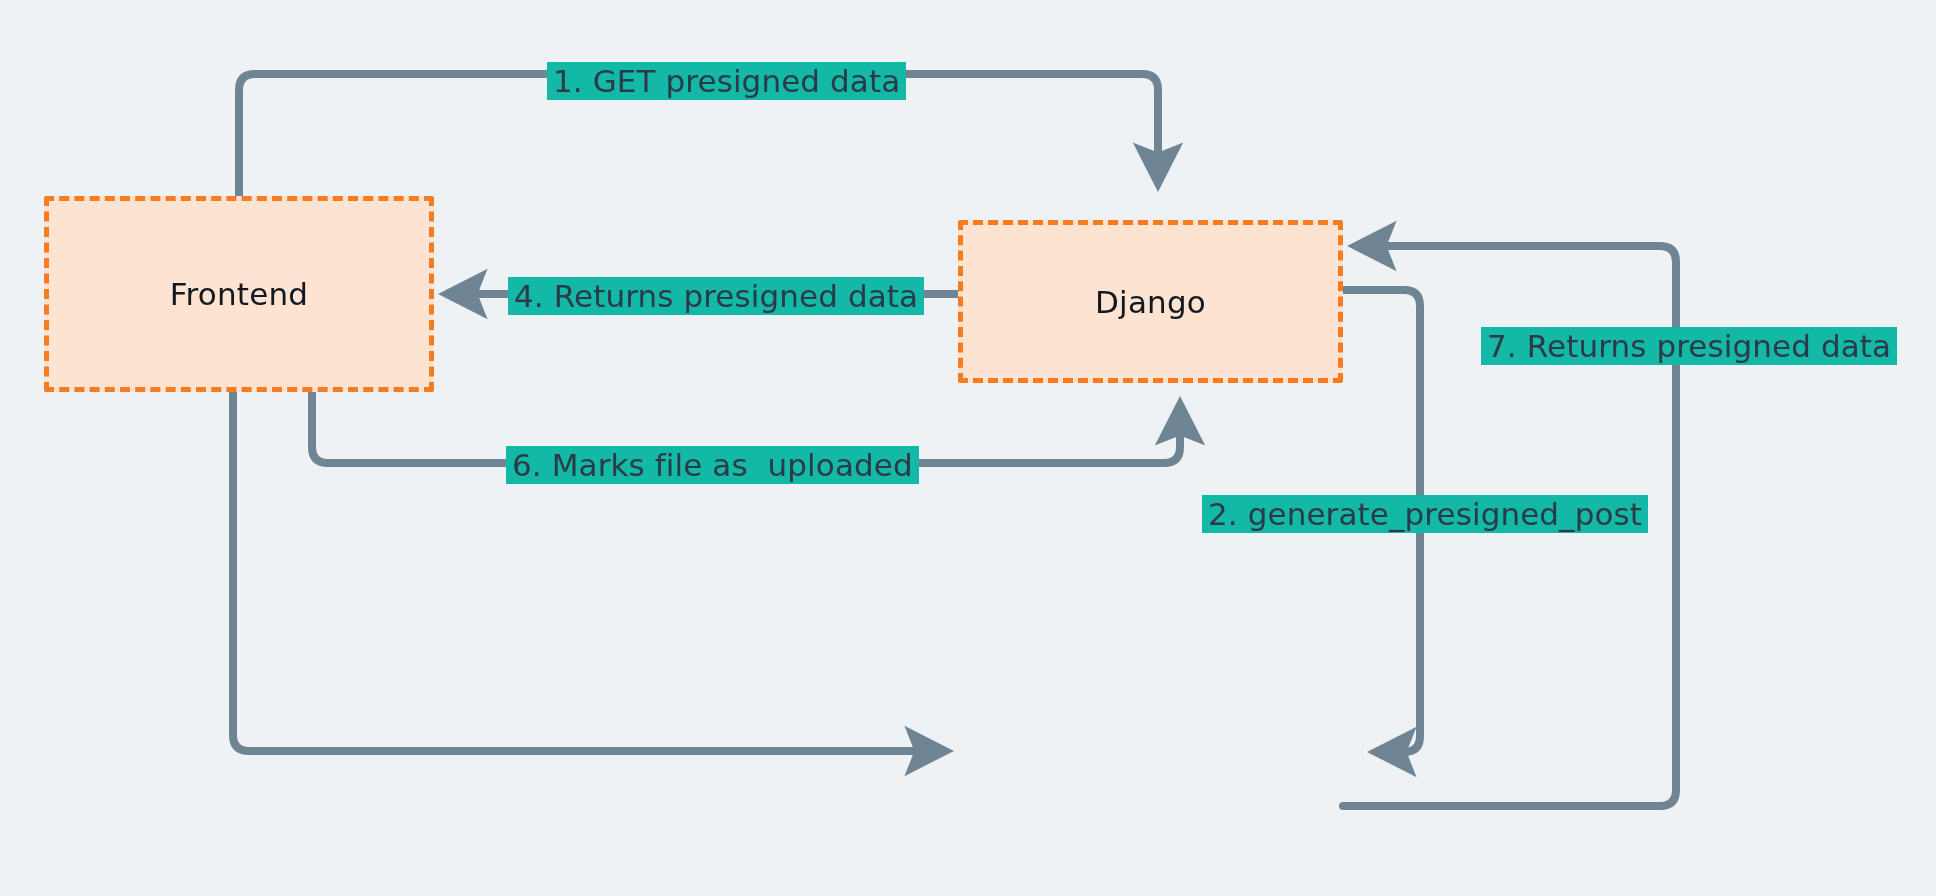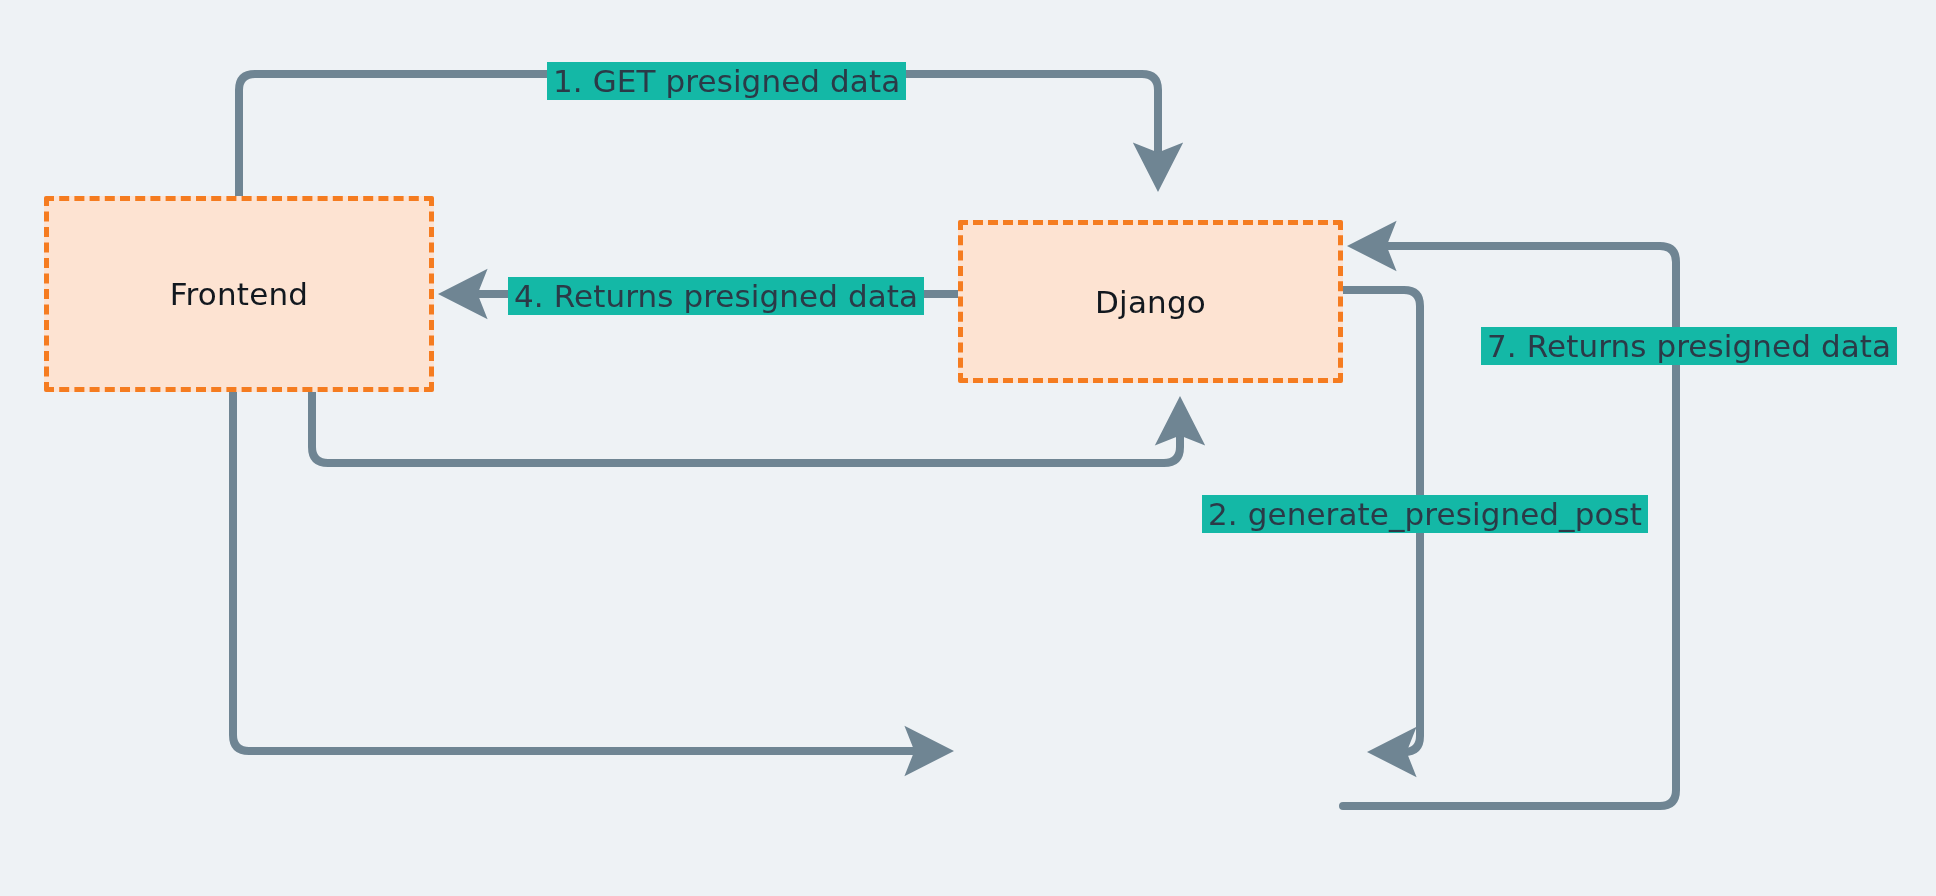--- a/index.html
+++ b/index.html
@@ -95,14 +95,15 @@
 
   <div class="edge-label" style="left:547px; top:62px;">1. GET presigned data</div>
 
   <div class="edge-label" style="left:1202px; top:495px;">2. generate_presigned_post</div>
 
   <div class="edge-label" style="left:1481px; top:327px;">7. Returns presigned data</div>
 
   <div class="edge-label" style="left:508px; top:277px;text-align:center;">4. Returns presigned data</div>
 
 
+  <div class="edge-label" style="left:506px; top:446px;">6. Marks file as  uploaded</div>
 
 </div>
 
 </body></html>

